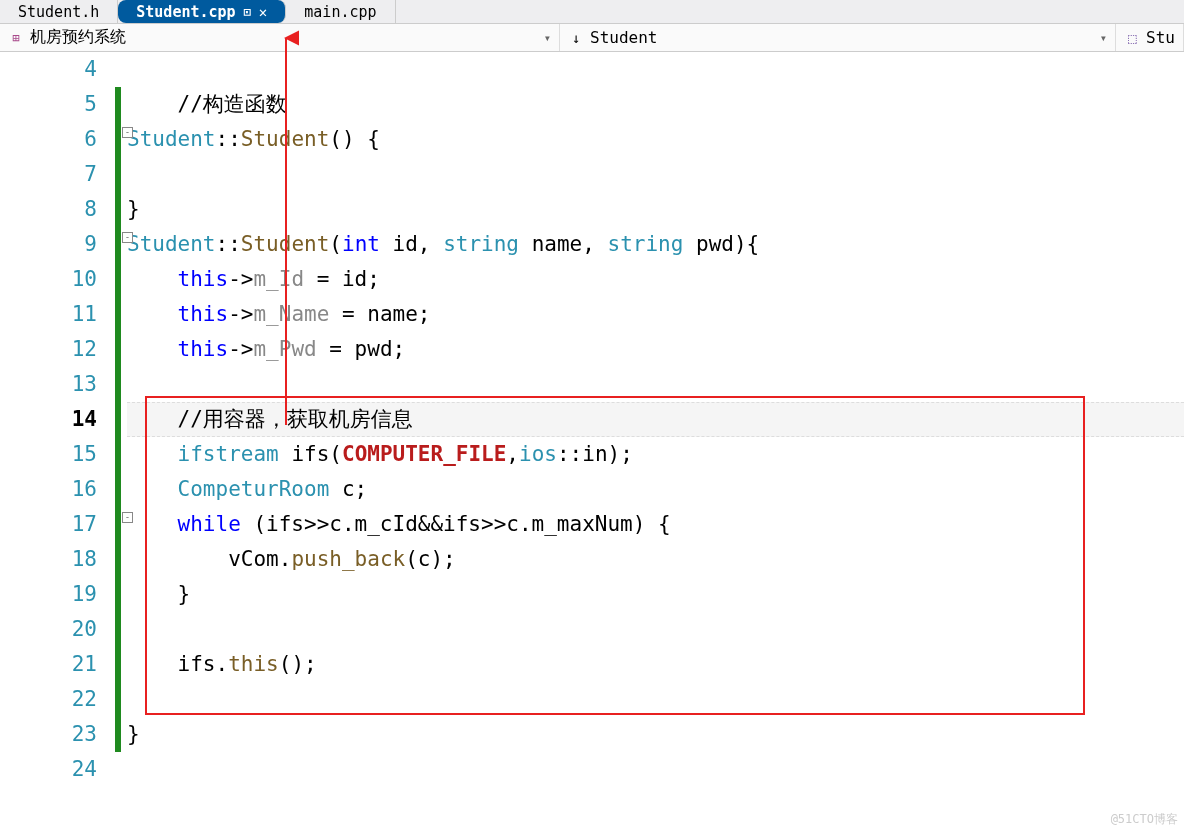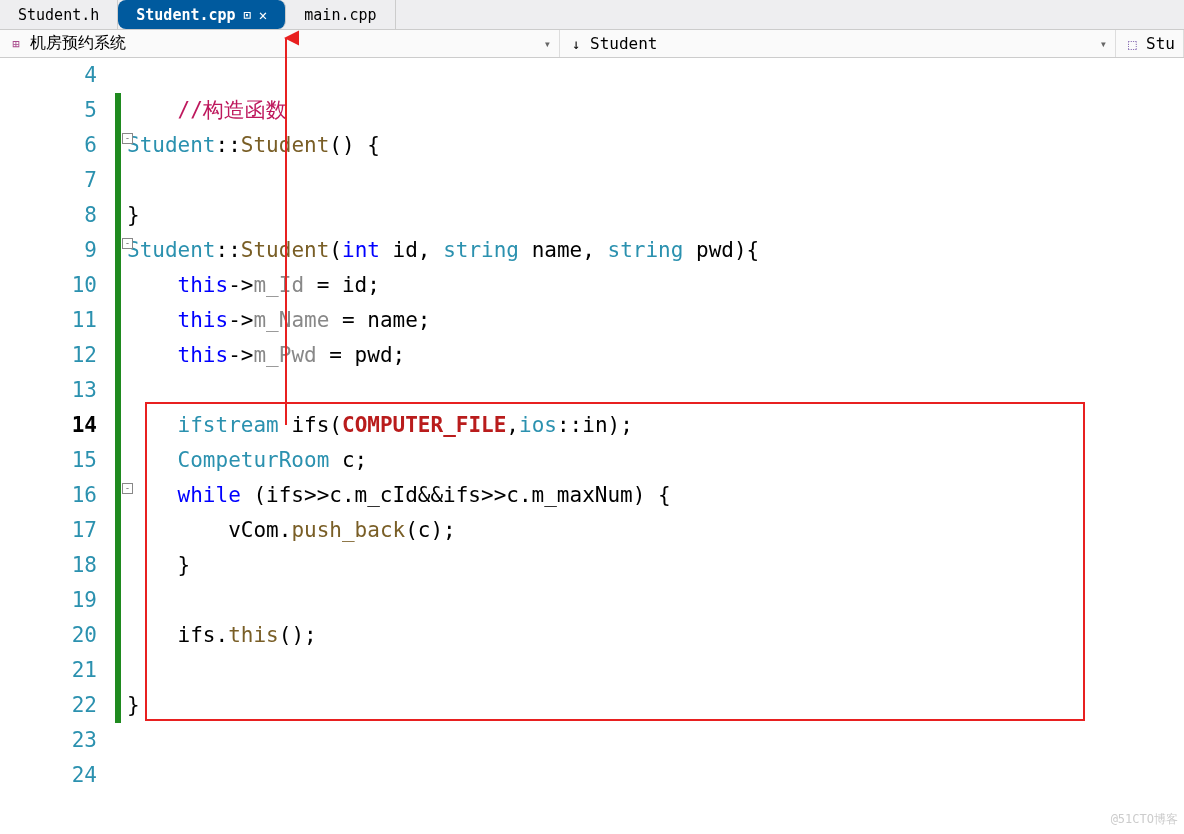--- a/index.html
+++ b/index.html
@@ -1,18 +1,18 @@
 <!DOCTYPE html>
 <html><head>
   <meta charset="utf-8">
   <style>
     * { margin: 0; padding: 0; box-sizing: border-box; }
     body { font-family: Consolas, 'Microsoft YaHei', monospace; background: #ffffff; overflow: hidden; width: 1184px; height: 834px; }
     
-    .tab-bar { display: flex; align-items: center; height: 30px; background: #eeeef0; border-bottom: 1px solid #ccc; }
+    .tab-bar { display: flex; align-items: center; height: 24px; background: #eeeef0; border-bottom: 1px solid #ccc; }
     .tab { padding: 5px 18px; font-size: 15px; border-right: 1px solid #ccc; cursor: pointer; display: flex; align-items: center; gap: 8px; height: 100%; }
     .tab.active { background: #005a9e; color: #fff; font-weight: bold; border-radius: 8px; }
     .tab-pin { font-size: 12px; }
     .tab-close { font-size: 14px; cursor: pointer; }
     
     .nav-bar { display: flex; align-items: center; height: 28px; border-bottom: 1px solid #ccc; background: #fafafa; }
     .nav-item { display: flex; align-items: center; padding: 0 8px; border-right: 1px solid #ddd; font-size: 16px; height: 100%; gap: 6px; flex:1; }
     .nav-item.first { flex: 0 0 560px; }
     .nav-item.right { flex: 0 0 48px; justify-content: center; }
     .dropdown-arrow { margin-left: auto; font-size: 12px; color: #666; }
@@ -23,21 +23,21 @@
     
     .editor { display: flex; height: calc(100% - 58px); position: relative; }
     .gutter { width: 115px; text-align: right; padding-right: 18px; color: #2b91af; font-size: 21px; line-height: 35px; user-select: none; }
     .gutter .current { color: #000; font-weight: bold; padding-left: 35px; }
     .code-area { flex: 1; font-size: 21px; line-height: 35px; position: relative; padding-left: 12px; }
     .code-line { white-space: pre; position: relative; height: 35px; }
     .fold-col { position:absolute; left:-5px; top:5px; width:11px; height:11px; border:1px solid #888; background:#fff; font-size:9px; line-height:9px; text-align:center; color:#666; cursor:pointer; }
     
     .green-bar { position:absolute; left:-12px; top:0; width:6px; height:100%; background:#1f8a1f; }
     
-    .c-comment { color: #be185d; }
+    .c-comment { color: #000000; }
     .c-keyword { color: #0000ff; }
     .c-type { color: #2b91af; }
     .c-macro { color: #b91c1c; font-weight: bold; }
     .c-punct { color: #000; }
     .c-ident { color: #000; }
     .c-member { color: #888; }
     .c-method { color: #795e26; }
     
     .red-arrow { position: absolute; left: 279px; top: 30px; pointer-events: none; z-index: 10; }
     .red-box { position: absolute; border: 2px solid #e82020; pointer-events: none; }
@@ -106,20 +106,21 @@
       <div class="code-line"></div>
       <div class="code-line"><div class="green-bar"></div><span class="">    </span><span class="c-comment">//构造函数</span></div>
       <div class="code-line"><div class="green-bar"></div><div class="fold-col">-</div><span class="c-type">Student</span><span class="c-punct">::</span><span class="c-method">Student</span><span class="c-punct">() {</span></div>
       <div class="code-line"><div class="green-bar"></div></div>
       <div class="code-line"><div class="green-bar"></div><span class="c-punct">}</span></div>
       <div class="code-line"><div class="green-bar"></div><div class="fold-col">-</div><span class="c-type">Student</span><span class="c-punct">::</span><span class="c-method">Student</span><span class="c-punct">(</span><span class="c-keyword">int</span><span class="c-punct"> id, </span><span class="c-type">string</span><span class="c-punct"> name, </span><span class="c-type">string</span><span class="c-punct"> pwd){</span></div>
       <div class="code-line"><div class="green-bar"></div><span class="">    </span><span class="c-keyword">this</span><span class="c-punct">-&gt;</span><span class="c-member">m_Id</span><span class="c-punct"> = id;</span></div>
       <div class="code-line"><div class="green-bar"></div><span class="">    </span><span class="c-keyword">this</span><span class="c-punct">-&gt;</span><span class="c-member">m_Name</span><span class="c-punct"> = name;</span></div>
       <div class="code-line"><div class="green-bar"></div><span class="">    </span><span class="c-keyword">this</span><span class="c-punct">-&gt;</span><span class="c-member">m_Pwd</span><span class="c-punct"> = pwd;</span></div>
       <div class="code-line"><div class="green-bar"></div></div>
+      <div class="code-line"><div class="green-bar"></div><div class="current-line-bg"></div><span class="">    </span><span class="c-comment">//用容器，获取机房信息</span></div>
       <div class="code-line"><div class="green-bar"></div><span class="">    </span><span class="c-type">ifstream</span><span class=""> </span><span class="c-ident">ifs</span><span class="c-punct">(</span><span class="c-macro">COMPUTER_FILE</span><span class="c-punct">,</span><span class="c-type">ios</span><span class="c-punct">::</span><span class="c-ident">in</span><span class="c-punct">);</span></div>
       <div class="code-line"><div class="green-bar"></div><span class="">    </span><span class="c-type">CompeturRoom</span><span class="c-punct"> c;</span></div>
       <div class="code-line"><div class="green-bar"></div><div class="fold-col">-</div><span class="">    </span><span class="c-keyword">while</span><span class="c-punct"> (ifs&gt;&gt;c.m_cId&amp;&amp;ifs&gt;&gt;c.m_maxNum) {</span></div>
       <div class="code-line"><div class="green-bar"></div><span class="c-punct">        vCom.</span><span class="c-method">push_back</span><span class="c-punct">(c);</span></div>
       <div class="code-line"><div class="green-bar"></div><span class="c-punct">    }</span></div>
       <div class="code-line"><div class="green-bar"></div></div>
       <div class="code-line"><div class="green-bar"></div><span class="c-punct">    ifs.</span><span class="c-method">this</span><span class="c-punct">();</span></div>
       <div class="code-line"><div class="green-bar"></div></div>
       <div class="code-line"><div class="green-bar"></div><span class="c-punct">}</span></div>
       <div class="code-line"></div>

